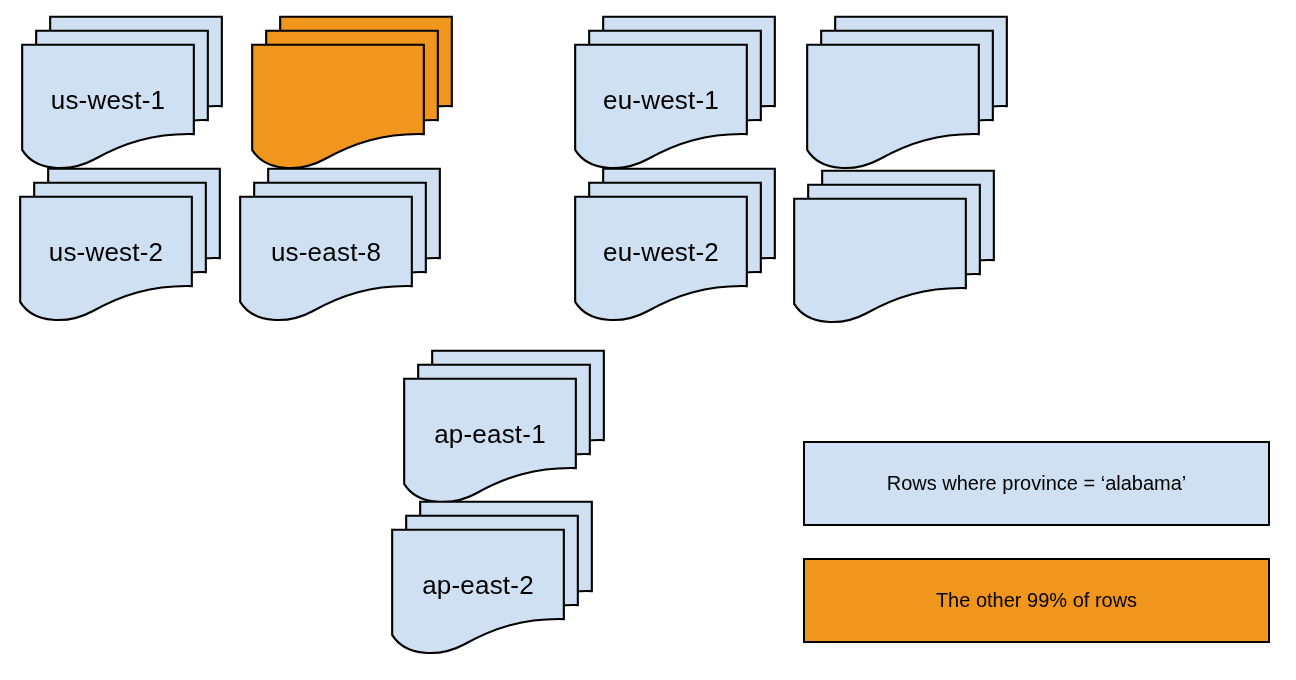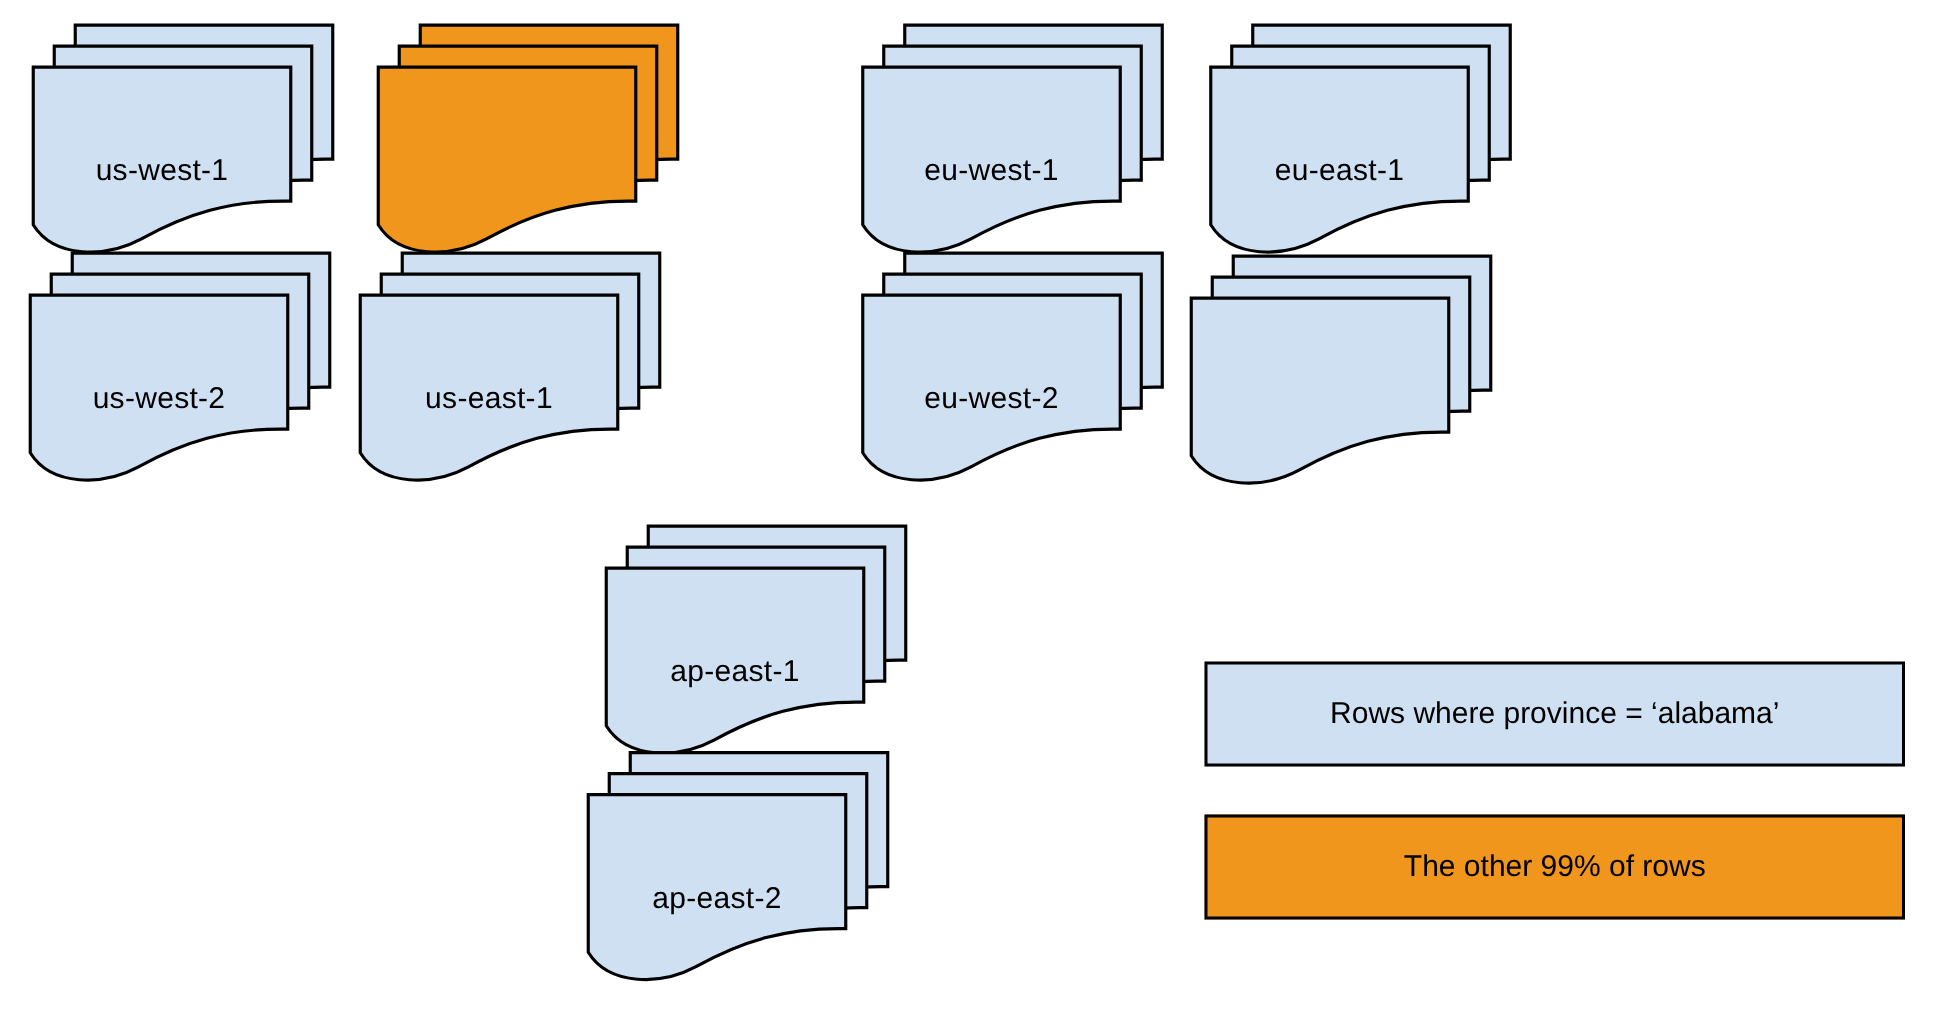--- a/index.html
+++ b/index.html
@@ -20,31 +20,31 @@
   .sheet.s2 { left: 14px; top: 14px; }
   .sheet.s1 { left: 0;    top: 28px; }
   .sheet path {
     fill: var(--region-fill, #cfe0f2);
     stroke: var(--stroke, #000000);
     stroke-width: 2.4;
     stroke-linejoin: miter;
   }
   .stack.highlight .sheet path { fill: var(--highlight-fill, #f0961d); }
   .doc-label {
-    position: absolute; left: 0; top: 44px;
+    position: absolute; left: 0; top: 30px;
     width: 176px; height: 96px;
     box-sizing: border-box; padding-top: 14px;
     display: flex; align-items: center; justify-content: center;
-    font-size: 20px; letter-spacing: 0.2px;
+    font-size: 26px; letter-spacing: 0.2px;
   }
 
   
   .legend { position: absolute; left: 803px; top: 441px; width: 467px; }
   .legend-row {
-    height: 70px;
+    height: 85px;
     box-sizing: border-box;
     border: 2px solid var(--stroke, #000000);
     display: flex; align-items: center; justify-content: center;
     font-size: 20px;
   }
   .legend-row + .legend-row { margin-top: -2px; }
   .legend-row.row-blue  { background: var(--region-fill, #cfe0f2); }
   .legend-row.row-other { background: var(--highlight-fill, #f0961d); margin-top: 32px; }
 </style>
 </head>
@@ -91,21 +91,20 @@
 <div class="stack" style="left:805px; top:15px">
   <svg class="sheet s3" viewBox="0 0 200 145">
       <path d="M2 2L198 2L198 104C152 103 118 114 84 133C58 147 18 148 2 122Z"></path>
     </svg>
   <svg class="sheet s2" viewBox="0 0 200 145">
       <path d="M2 2L198 2L198 104C152 103 118 114 84 133C58 147 18 148 2 122Z"></path>
     </svg>
   <svg class="sheet s1" viewBox="0 0 200 145">
       <path d="M2 2L198 2L198 104C152 103 118 114 84 133C58 147 18 148 2 122Z"></path>
     </svg>
-  <div class="doc-label">eu-east-1</div>
 </div>
 
 <div class="stack" style="left:18px; top:167px">
   <svg class="sheet s3" viewBox="0 0 200 145">
       <path d="M2 2L198 2L198 104C152 103 118 114 84 133C58 147 18 148 2 122Z"></path>
     </svg>
   <svg class="sheet s2" viewBox="0 0 200 145">
       <path d="M2 2L198 2L198 104C152 103 118 114 84 133C58 147 18 148 2 122Z"></path>
     </svg>
   <svg class="sheet s1" viewBox="0 0 200 145">
@@ -117,21 +116,21 @@
 <div class="stack" style="left:238px; top:167px">
   <svg class="sheet s3" viewBox="0 0 200 145">
       <path d="M2 2L198 2L198 104C152 103 118 114 84 133C58 147 18 148 2 122Z"></path>
     </svg>
   <svg class="sheet s2" viewBox="0 0 200 145">
       <path d="M2 2L198 2L198 104C152 103 118 114 84 133C58 147 18 148 2 122Z"></path>
     </svg>
   <svg class="sheet s1" viewBox="0 0 200 145">
       <path d="M2 2L198 2L198 104C152 103 118 114 84 133C58 147 18 148 2 122Z"></path>
     </svg>
-  <div class="doc-label">us-east-1</div>
+  <div class="doc-label">us-east-8</div>
 </div>
 
 <div class="stack" style="left:573px; top:167px">
   <svg class="sheet s3" viewBox="0 0 200 145">
       <path d="M2 2L198 2L198 104C152 103 118 114 84 133C58 147 18 148 2 122Z"></path>
     </svg>
   <svg class="sheet s2" viewBox="0 0 200 145">
       <path d="M2 2L198 2L198 104C152 103 118 114 84 133C58 147 18 148 2 122Z"></path>
     </svg>
   <svg class="sheet s1" viewBox="0 0 200 145">

